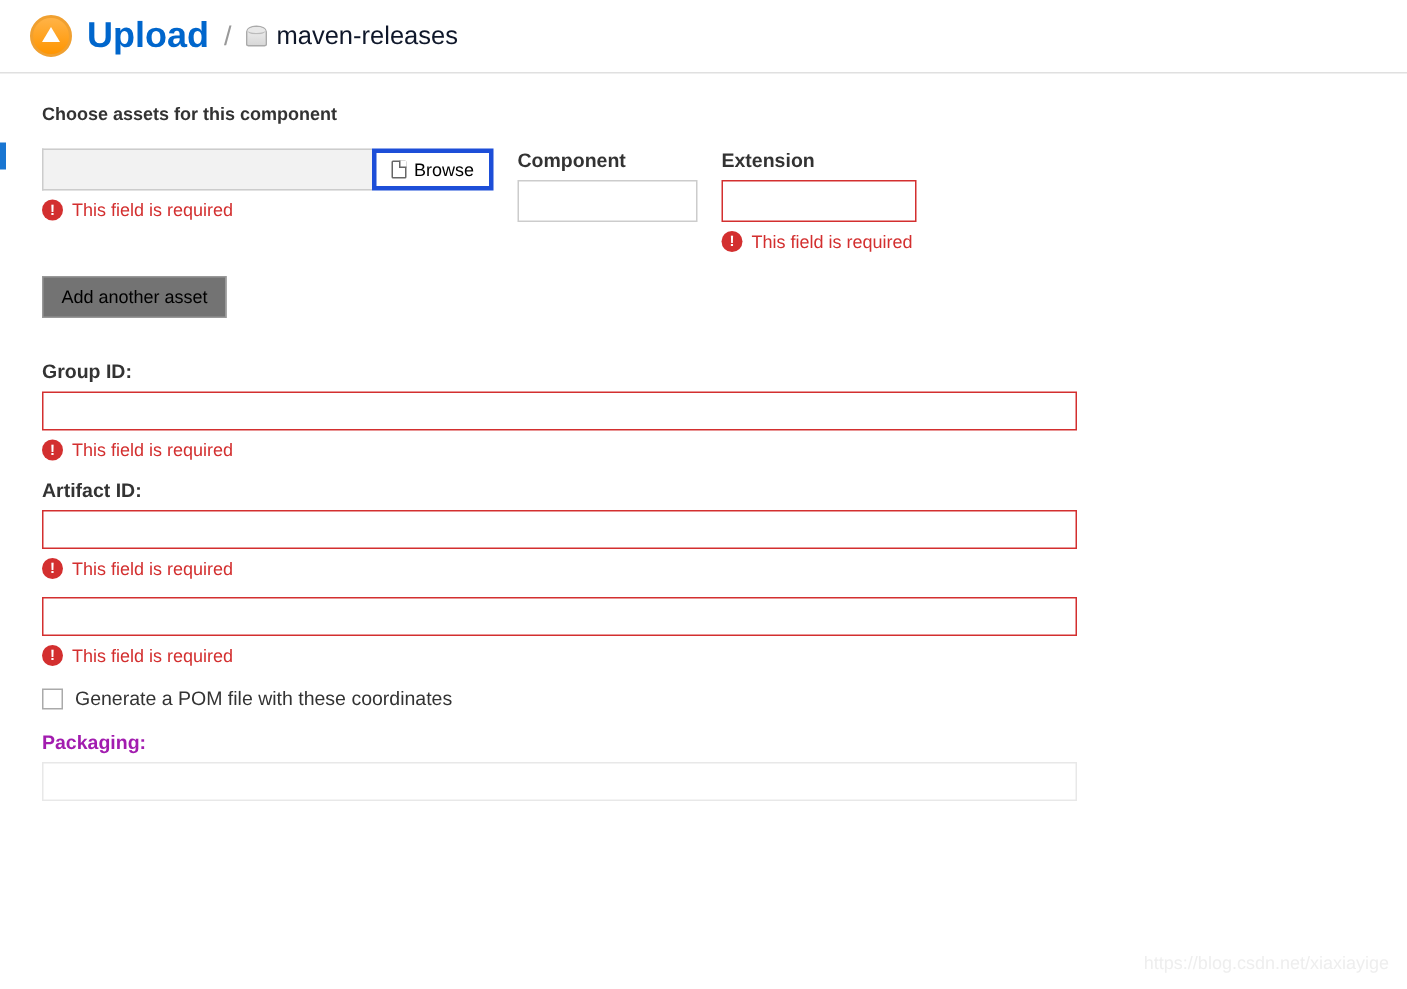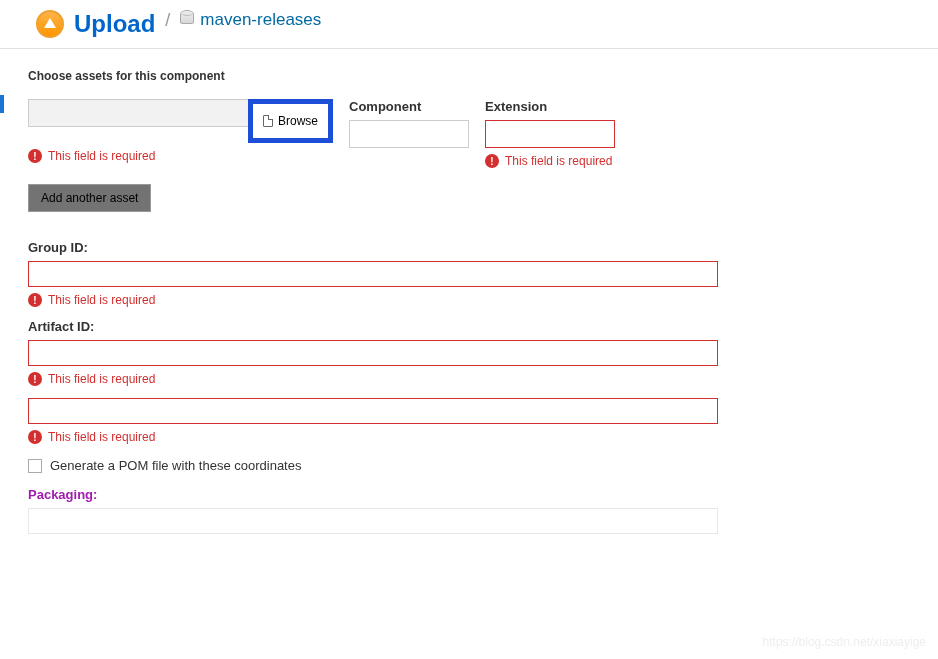--- a/index.html
+++ b/index.html
@@ -1,34 +1,34 @@
 <!DOCTYPE html>
 <html><head>
 <meta charset="utf-8">
 <style>
 * { box-sizing: border-box; margin: 0; padding: 0; }
 body { font-family: Arial, Helvetica, sans-serif; font-size: 13px; background: #fff; color: #333; }
 .page { width: 938px; }
-.header { display: flex; padding: 10px 36px; border-bottom: 1px solid #e0e0e0; }
+.header { display: flex; align-items: center; padding: 10px 20px; border-bottom: 1px solid #e0e0e0; }
 .upload-icon-circle { width: 28px; height: 28px; border-radius: 50%; background: linear-gradient(#ffb347,#ff9500); display: flex; align-items: center; justify-content: center; margin-right: 10px; border: 2px solid #f0a030; }
 .upload-arrow { width: 0; height: 0; border-left: 6px solid transparent; border-right: 6px solid transparent; border-bottom: 10px solid #fff; position: relative; top: -1px; }
 .page-title { font-size: 24px; font-weight: bold; color: #0066cc; }
 .breadcrumb-sep { margin: 0 10px; color: #999; font-size: 18px; }
 .db-icon { display: inline-block; width: 14px; height: 14px; border: 1px solid #aaa; border-radius: 50% 50% 20% 20% / 30% 30% 10% 10%; background: linear-gradient(#f0f0f0,#d8d8d8); margin-right: 6px; vertical-align: -2px; position: relative; }
 .db-icon::before { content:''; position:absolute; top:0; left:0; right:0; height:4px; border-radius:50%; background:#e8e8e8; border-bottom:1px solid #bbb; }
-.breadcrumb-text { color: #0369a1; font-size: 17px; }
+.breadcrumb-text { color: #0f172a; font-size: 17px; }
 .left-bar { position: absolute; left:0; top:95px; width:4px; height:18px; background:#1976d2; }
 .content { padding: 20px 28px; }
 .section-title { font-size: 12px; font-weight: bold; margin-bottom: 16px; color: #333; }
 .asset-row { display: flex; gap: 16px; }
 .asset-col { display: flex; flex-direction: column; }
 .field-label { font-size: 13px; font-weight: bold; margin-bottom: 6px; }
 .file-group { display: flex; align-items: flex-start; }
 .file-display { width: 220px; height: 28px; background: #f2f2f2; border: 1px solid #ccc; border-right: none; }
-.browse-btn { height: 44px; padding: 0 10px; background: #fff; border: 5px solid #1d4ed8; cursor: pointer; display: flex; align-items: center; gap: 5px; font-size: 12px; }
+.browse-btn { height: 28px; padding: 0 10px; background: #fff; border: 3px solid #1d4ed8; cursor: pointer; display: flex; align-items: center; gap: 5px; font-size: 12px; }
 .doc-icon { width: 10px; height: 12px; border: 1px solid #666; border-radius: 1px; position: relative; }
 .doc-icon::after { content:''; position:absolute; top:-1px; right:-1px; width:4px; height:4px; background:#fff; border-left:1px solid #666; border-bottom:1px solid #666; }
 .text-input { height: 28px; border: 1px solid #ccc; padding: 0 6px; font-size: 12px; }
 .text-input.error { border-color: #d32f2f; }
 .classifier-input { width: 120px; }
 .extension-input { width: 130px; }
 .error-msg { display: flex; align-items: center; gap: 6px; color: #d32f2f; font-size: 12px; margin-top: 6px; }
 .error-icon { width: 14px; height: 14px; border-radius: 50%; background: #d32f2f; color: #fff; display: flex; align-items: center; justify-content: center; font-size: 10px; font-weight: bold; }
 .add-asset-btn { margin-top: 16px; padding: 6px 12px; background: #737373; border: 1px solid #999; cursor: pointer; font-size: 12px; }
 .coords { margin-top: 28px; }

